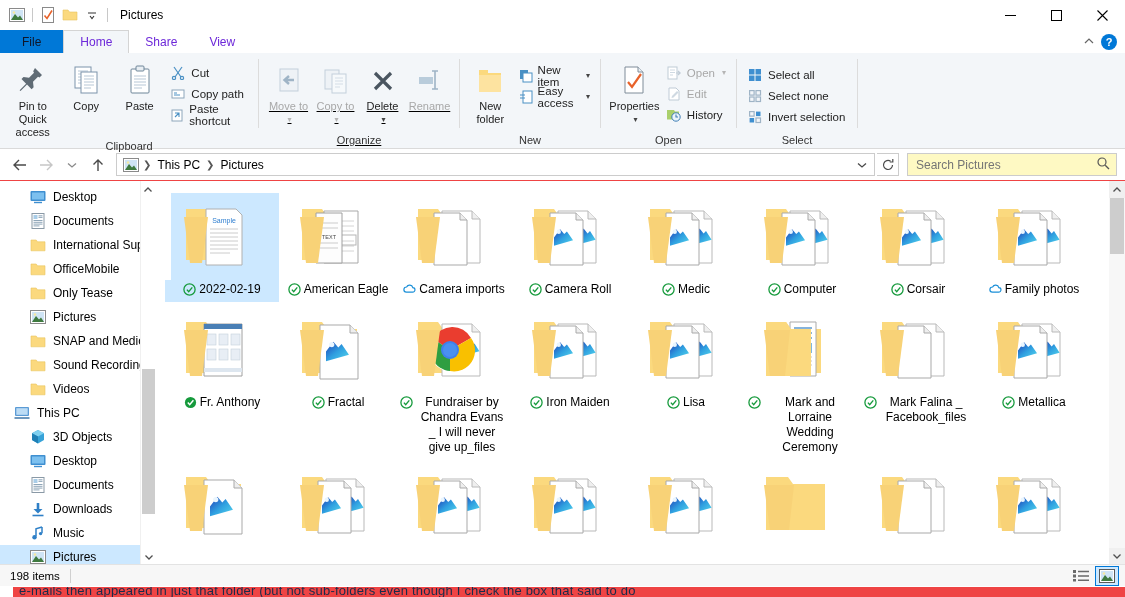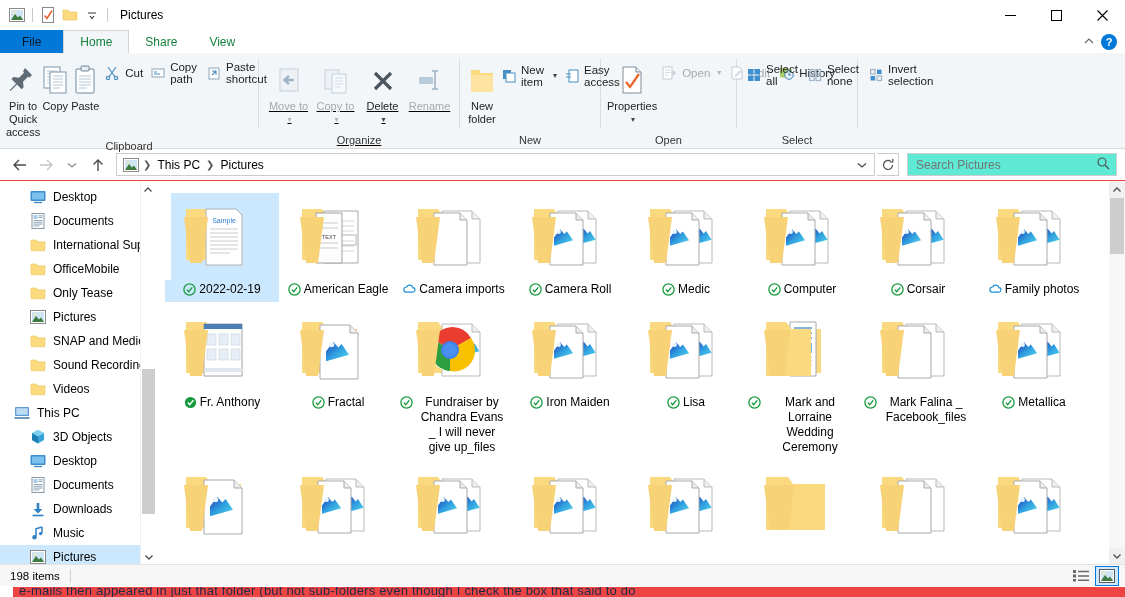--- a/index.html
+++ b/index.html
@@ -27,21 +27,21 @@
   .qat-sep { width:1px; height:14px; background:#c8c8c8; margin:0 4px; }
   .title-text { font-size: 12px; color:#000; margin-left: 8px; }
   .winbtns { margin-left:auto; display:flex; height:30px; }
   .winbtn { width:46px; height:30px; display:flex; align-items:center; justify-content:center; }
   .winbtn svg { display:block; }
 
   
   .tabstrip { height: 23px; display:flex; align-items:flex-end; background:#ffffff; position:relative; }
   .tab {
     height: 23px; padding: 6px 16px; display:flex; align-items:center;
-    font-size:12px; color:#15803d;
+    font-size:12px; color:#6d28d9;
   }
   .tab.file { background:#0078d7; color:#0f172a; padding:0 22px; height:23px; }
   .tab.active { background:#f3f6f9; border:1px solid #d4d4d4; border-bottom:none; }
   .tabright { margin-left:auto; display:flex; align-items:center; gap:6px; padding-right:8px; height:23px;}
   .help-btn {
     width:16px;height:16px;border-radius:50%;background:#0078d7;color:#fff;
     font-size:11px;display:flex;align-items:center;justify-content:center;font-weight:bold;
   }
   .chev-up { color:#666; font-size:10px; }
 
@@ -54,21 +54,21 @@
   .rgroup-body { display:flex; flex:1; align-items:flex-start; padding: 4px 6px 0 6px; }
   .rgroup-label { text-align:center; font-size:11px; color:#333; height:16px; line-height:14px;}
   .rgroup-sep { width:1px; background:#dcdcdc; margin-top:4px; margin-bottom:20px; }
 
   .bigbtn {
     width: 64px; display:flex; flex-direction:column; align-items:center;
     padding-top:4px; text-align:center; font-size:11px; color:#222; line-height:13px;
   }
   .bigbtn .ico { height:34px; display:flex; align-items:flex-end; justify-content:center; margin-bottom:3px; }
   .bigbtn.dim { color:#a8a8a8; }
-  .smallcol { display:flex; justify-content:center; padding-top:3px; }
+  .smallcol { display:flex; flex-direction:column; justify-content:center; padding-top:3px; }
   .smallbtn {
     height:21px; display:flex; align-items:center; gap:5px;
     font-size:11.5px; color:#222; padding: 0 4px;
   }
   .smallbtn .ico { width:16px; height:16px; display:flex; align-items:center; justify-content:center; }
   .smallbtn.dim { color:#a8a8a8; }
   .caret { font-size:8px; color:#444; margin-left:2px; }
   .caret.dim { color:#b5b5b5; }
 
   
@@ -80,21 +80,21 @@
   .navbtn.dim { color:#c6c6c6; }
   .addrbox {
     flex:1; height:23px; border:1px solid #cccccc; background:#fff;
     display:flex; align-items:center; padding: 0 2px 0 4px; gap:0px; margin-left:4px;
   }
   .crumb { font-size:12px; color:#000; padding: 0 5px; }
   .crumb-sep { color:#555; font-size:10px; padding:0 1px; }
   .addr-drop { width:20px; height:21px; display:flex; align-items:center; justify-content:center; color:#444; font-size:10px; }
   .refresh { width:22px; height:23px; display:flex;align-items:center;justify-content:center; border:1px solid #cccccc; border-left:none; background:#fff; color:#444;}
   .searchbox {
-    width:210px; height:23px; border:1px solid #cccccc; background:#5eead4;
+    width:210px; height:23px; border:1px solid #cccccc; background:#fef9c3;
     display:flex; align-items:center; padding:0 6px; margin-left:6px;
   }
   .searchbox input {
     border:none; outline:none; flex:1; font-size:12px; color:#6d6d6d;
     font-family:"Liberation Sans", sans-serif; background:transparent;
   }
 
   
   .body { display:flex; height: 384px; border-top:1px solid #ef4444; }
 

